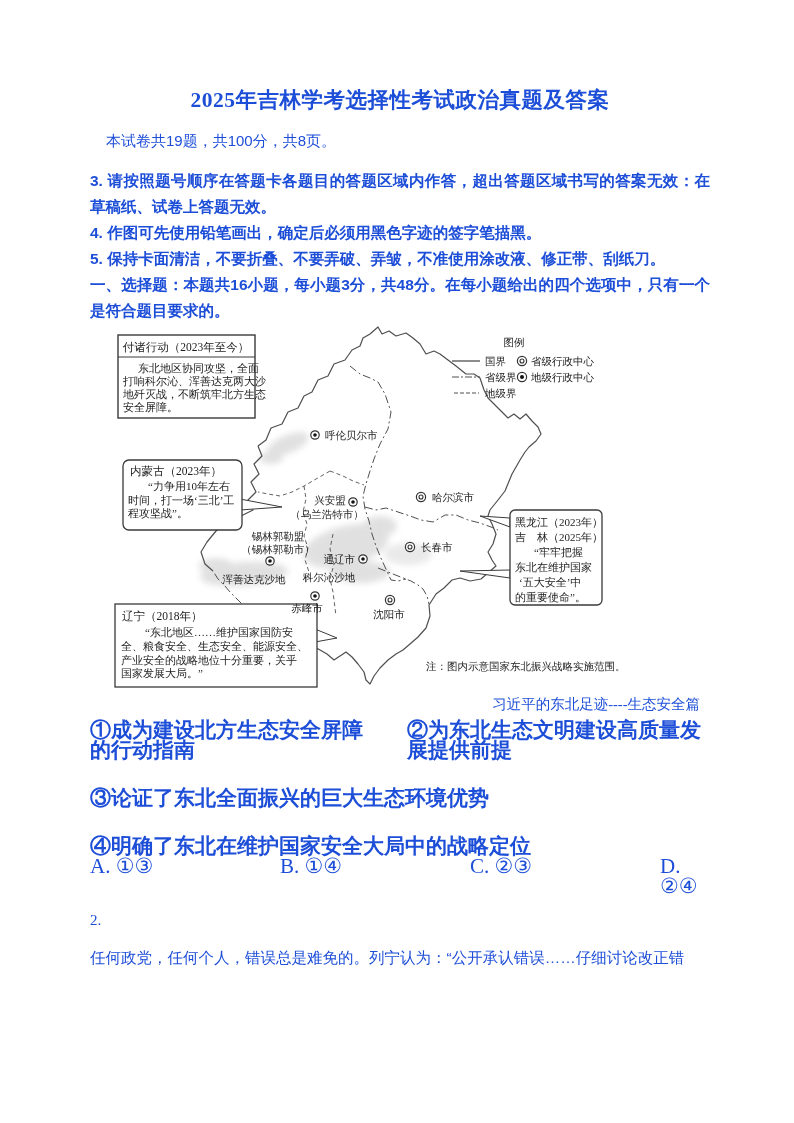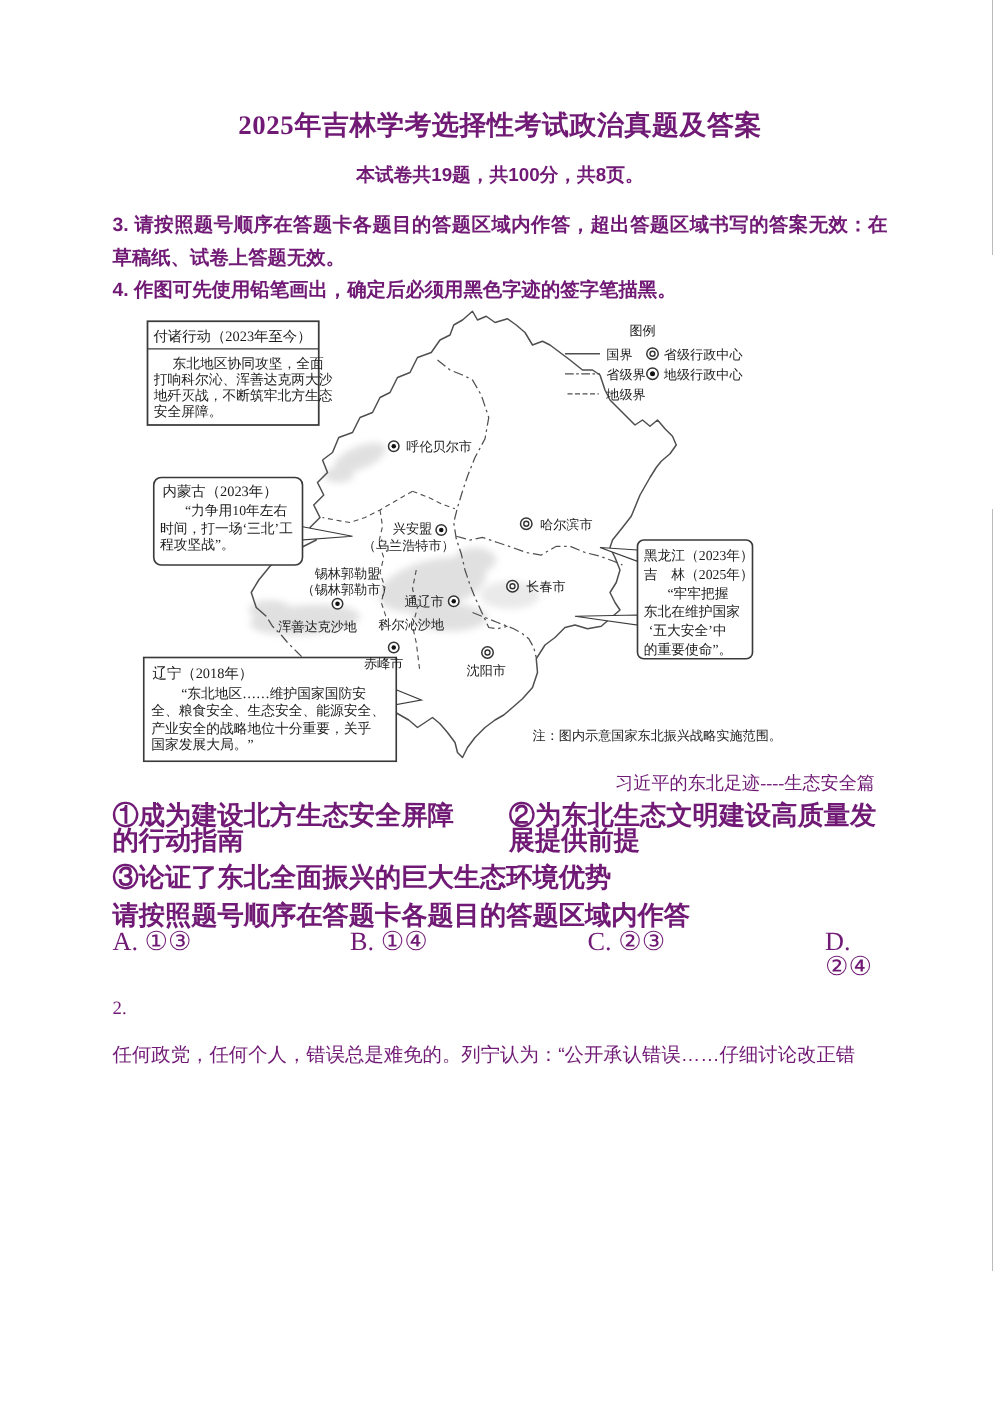--- a/index.html
+++ b/index.html
@@ -1,31 +1,31 @@
 <!DOCTYPE html>
 <html><head>
 <meta charset="utf-8">
 <style>
   html,body{margin:0;padding:0;background:#888;}
   .page{position:relative;width:794px;height:1123px;margin:0 auto;background:#ffffff;
-        font-family:"Liberation Serif",serif;color:#701a75;overflow:hidden;}
+        font-family:"Liberation Serif",serif;color:#1d4ed8;overflow:hidden;}
   .content{position:absolute;left:90px;top:86px;width:620px;}
   .doc-title{font-size:21.5px;font-weight:bold;text-align:center;line-height:28px;margin:0 0 4px 0;
              font-family:"Liberation Serif",serif;letter-spacing:.5px;}
-  .doc-subtitle{font-size:15px;font-weight:bold;text-align:center;line-height:22px;margin:16px;
+  .doc-subtitle{font-size:15px;font-weight:normal;line-height:22px;margin:16px;
                 font-family:"Liberation Sans",sans-serif;}
   .notices{margin-top:6px;font-family:"Liberation Sans",sans-serif;}
   .notices p{margin:0;font-size:15.5px;font-weight:bold;line-height:26px;text-align:justify;}
   .q1-stem{margin:2px 0 0 14px;font-size:15px;line-height:22px;font-weight:normal;}
   .map-wrap{margin-left:18px;width:612px;}
   .map-caption{width:612px;margin-left:-20px;text-align:right;font-size:14.5px;line-height:20px;
                font-weight:normal;}
   .statements{font-family:"Liberation Sans",sans-serif;font-weight:600;font-size:21px;}
   .st-row{display:flex;gap:30px;margin-top:6px;line-height:20px;}
-  .st-line{margin-top:10px;line-height:20px;}
+  .st-line{margin-top:28px;line-height:20px;}
   .options{display:grid;grid-template-columns:190px 190px 190px auto;margin-top:0;
            font-size:21px;font-family:"Liberation Serif",serif;line-height:20px;}
   .q2-number{margin-top:14px;font-size:15px;line-height:20px;}
   .q2-text{margin-top:17px;font-size:15.5px;line-height:22px;font-family:"Liberation Sans",sans-serif;
            font-weight:500;}
   svg text{font-family:"Liberation Serif",serif;fill:#1c1c1c;}
   .m-lbl{font-size:10.5px;}
   .m-box{font-size:11px;}
   .m-box-title{font-size:11.5px;}
   .m-note{font-size:10.5px;}
@@ -35,20 +35,22 @@
 
 <div class="page">
   <div class="content">
 
     <h1 class="doc-title">2025年吉林学考选择性考试政治真题及答案</h1>
     <p class="doc-subtitle">本试卷共19题，共100分，共8页。</p>
 
     <div class="notices">
       <p>3. 请按照题号顺序在答题卡各题目的答题区域内作答，超出答题区域书写的答案无效：在草稿纸、试卷上答题无效。</p>
       <p>4. 作图可先使用铅笔画出，确定后必须用黑色字迹的签字笔描黑。</p>
+      <p>5. 保持卡面清洁，不要折叠、不要弄破、弄皱，不准使用涂改液、修正带、刮纸刀。</p>
+      <p>一、选择题：本题共16小题，每小题3分，共48分。在每小题给出的四个选项中，只有一个是符合题目要求的。</p>
     </div>
 
 
     <div class="map-wrap">
       <svg width="612" height="366" viewBox="0 0 612 366">
         <defs>
           <filter id="soft" x="-30%" y="-30%" width="160%" height="160%">
             <feGaussianBlur stdDeviation="3"></feGaussianBlur>
           </filter>
         </defs>
@@ -198,21 +200,21 @@
 
       <div class="map-caption">习近平的东北足迹----生态安全篇</div>
     </div>
 
     <div class="statements">
       <div class="st-row">
         <span>①成为建设北方生态安全屏障的行动指南</span>
         <span>②为东北生态文明建设高质量发展提供前提</span>
       </div>
       <div class="st-line">③论证了东北全面振兴的巨大生态环境优势</div>
-      <div class="st-line">请按照题号顺序在答题卡各题目的答题区域内作答</div>
+      <div class="st-line">④明确了东北在维护国家安全大局中的战略定位</div>
     </div>
 
     <div class="options">
       <span>A. ①③</span>
       <span>B. ①④</span>
       <span>C. ②③</span>
       <span>D. ②④</span>
     </div>
 
     <div class="q2-number">2.</div>

